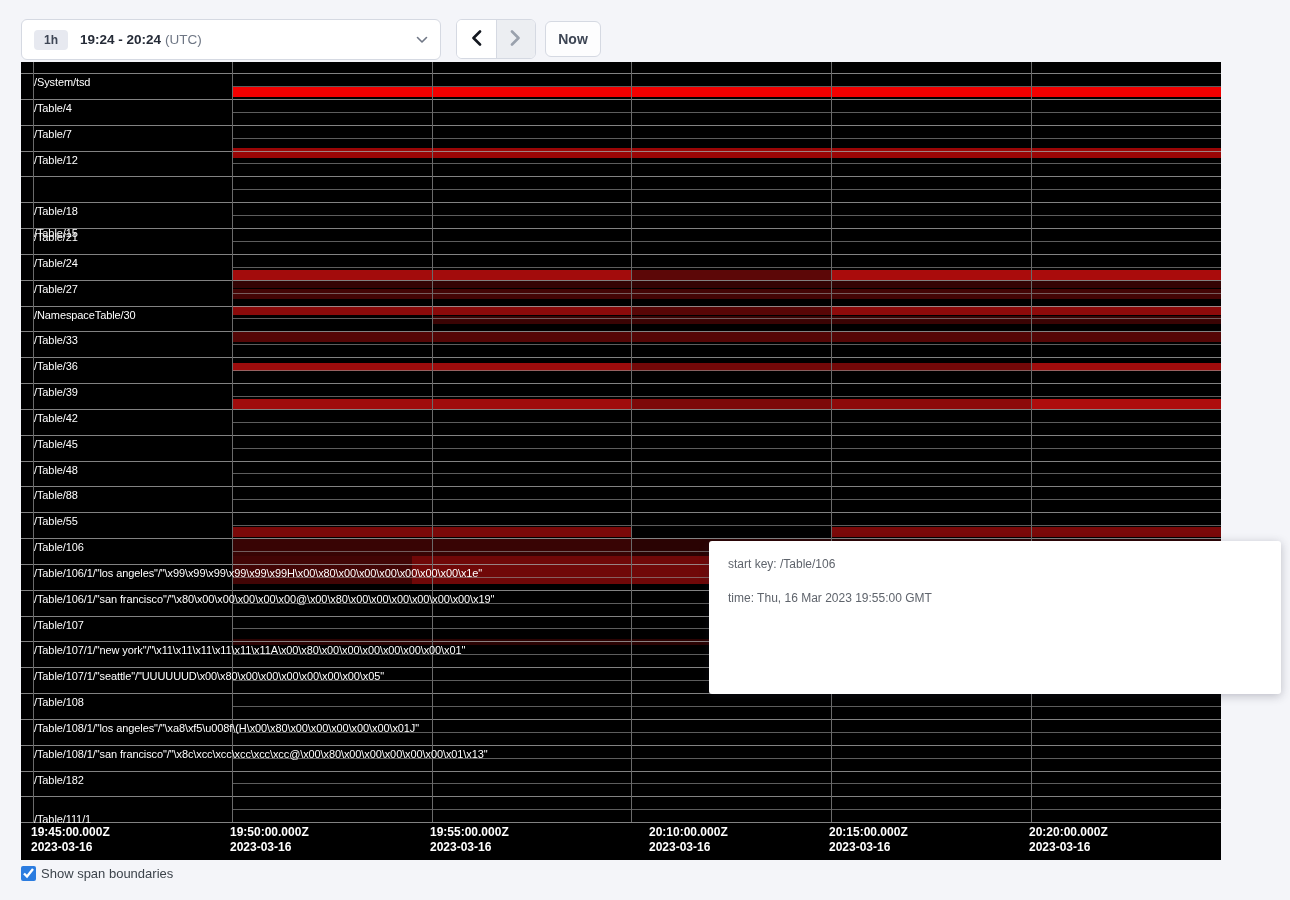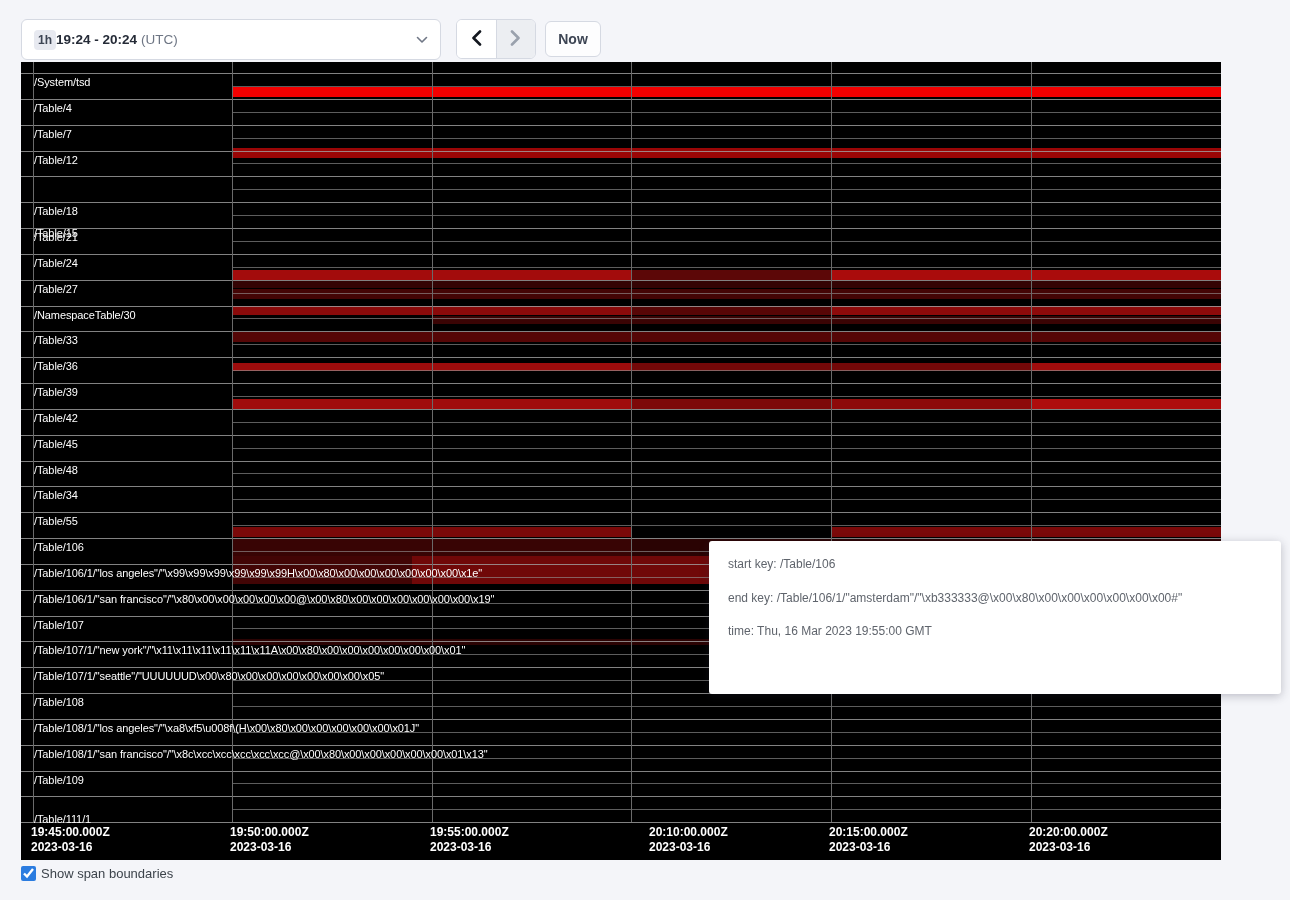--- a/index.html
+++ b/index.html
@@ -6,21 +6,21 @@
   html,body { width:1290px; height:900px; background:#f4f5f9; font-family:"Liberation Sans",sans-serif; position:relative; overflow:hidden; }
 
   
   .time-selector{
     position:absolute; left:21px; top:19px; width:420px; height:41px;
     background:#fff; border:1px solid #d5d9e2; border-radius:6px;
     display:flex; align-items:center; padding:0 12px; cursor:pointer;
   }
   .duration-badge{
     background:#e7e9f0; color:#3d4554; font-size:12px; font-weight:bold;
-    border-radius:4px; padding:4px 4px; margin-right:0; line-height:1;
+    border-radius:4px; padding:4px 10px; margin-right:12px; line-height:1;
   }
   .range-text{ font-size:13.5px; color:#252b37; font-weight:bold; }
   .range-tz{ font-size:13.5px; color:#6e7684; font-weight:normal; margin-left:4px; }
   .selector-chevron{ margin-left:auto; display:flex; align-items:center; }
 
   .arrow-group{
     position:absolute; left:456px; top:19px; width:80px; height:40px;
     border:1px solid #d5d9e2; border-radius:6px; background:#fff;
     display:flex; overflow:hidden;
   }
@@ -201,32 +201,32 @@
     <div class="kv-row-label" style="top: 169.004px;">/Table/21</div>
     <div class="kv-row-label" style="top: 194.838px;">/Table/24</div>
     <div class="kv-row-label" style="top: 220.672px;">/Table/27</div>
     <div class="kv-row-label" style="top: 246.506px;">/NamespaceTable/30</div>
     <div class="kv-row-label" style="top: 272.34px;">/Table/33</div>
     <div class="kv-row-label" style="top: 298.174px;">/Table/36</div>
     <div class="kv-row-label" style="top: 324.008px;">/Table/39</div>
     <div class="kv-row-label" style="top: 349.842px;">/Table/42</div>
     <div class="kv-row-label" style="top: 375.676px;">/Table/45</div>
     <div class="kv-row-label" style="top: 401.51px;">/Table/48</div>
-    <div class="kv-row-label" style="top: 427.344px;">/Table/34</div>
+    <div class="kv-row-label" style="top: 427.344px;">/Table/88</div>
     <div class="kv-row-label" style="top: 453.178px;">/Table/55</div>
     <div class="kv-row-label" style="top: 479.012px;">/Table/106</div>
     <div class="kv-row-label" style="top: 504.846px;">/Table/106/1/"los angeles"/"\x99\x99\x99\x99\x99\x99H\x00\x80\x00\x00\x00\x00\x00\x00\x1e"</div>
     <div class="kv-row-label" style="top: 530.68px;">/Table/106/1/"san francisco"/"\x80\x00\x00\x00\x00\x00@\x00\x80\x00\x00\x00\x00\x00\x00\x19"</div>
     <div class="kv-row-label" style="top: 556.514px;">/Table/107</div>
     <div class="kv-row-label" style="top: 582.348px;">/Table/107/1/"new york"/"\x11\x11\x11\x11\x11\x11A\x00\x80\x00\x00\x00\x00\x00\x00\x01"</div>
     <div class="kv-row-label" style="top: 608.182px;">/Table/107/1/"seattle"/"UUUUUUD\x00\x80\x00\x00\x00\x00\x00\x00\x05"</div>
     <div class="kv-row-label" style="top: 634.016px;">/Table/108</div>
     <div class="kv-row-label" style="top: 659.85px;">/Table/108/1/"los angeles"/"\xa8\xf5\u008f\(H\x00\x80\x00\x00\x00\x00\x00\x01J"</div>
     <div class="kv-row-label" style="top: 685.684px;">/Table/108/1/"san francisco"/"\x8c\xcc\xcc\xcc\xcc\xcc@\x00\x80\x00\x00\x00\x00\x00\x01\x13"</div>
-    <div class="kv-row-label" style="top: 711.518px;">/Table/109</div>
+    <div class="kv-row-label" style="top: 711.518px;">/Table/182</div>
     <div class="kv-row-label" style="top: 751px;">/Table/111/1</div>
     <div class="kv-axis-tick" style="left: 10px;">
       <div>19:45:00.000Z</div>
       <div>2023-03-16</div>
     </div>
     <div class="kv-axis-tick" style="left: 209px;">
       <div>19:50:00.000Z</div>
       <div>2023-03-16</div>
     </div>
     <div class="kv-axis-tick" style="left: 409px;">
@@ -242,20 +242,19 @@
       <div>2023-03-16</div>
     </div>
     <div class="kv-axis-tick" style="left: 1008px;">
       <div>20:20:00.000Z</div>
       <div>2023-03-16</div>
     </div>
   </div>
 
 <div class="kv-tooltip">
   <div class="tip-line">start key: /Table/106</div>
-  <div class="tip-line">end key: /Table/106/1/"amsterdam"/"\xb333333@\x00\x80\x00\x00\x00\x00\x00\x00#"</div>
   <div class="tip-line">time: Thu, 16 Mar 2023 19:55:00 GMT</div>
 </div>
 
 <div class="footer-row">
   <input type="checkbox" id="span-cb" checked="" style="">
   <span class="footer-label">Show span boundaries</span>
 </div>
 
 </body></html>

